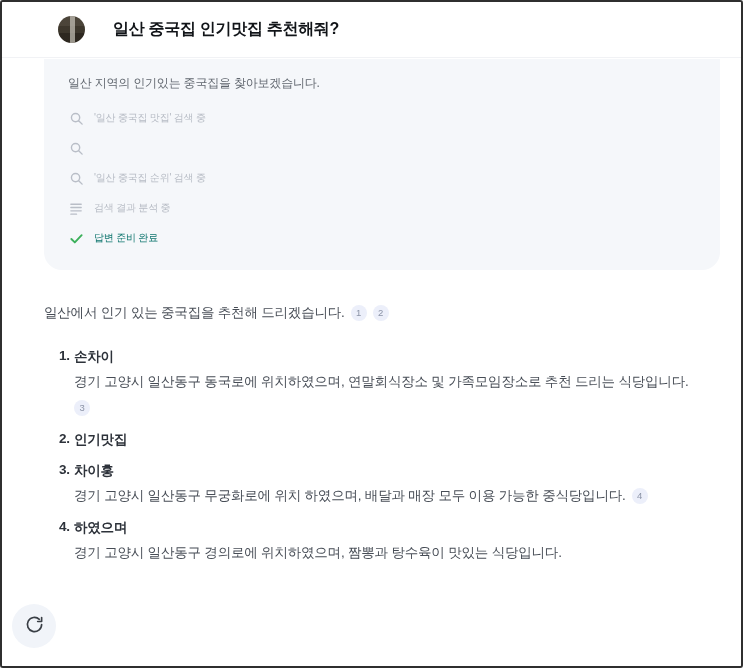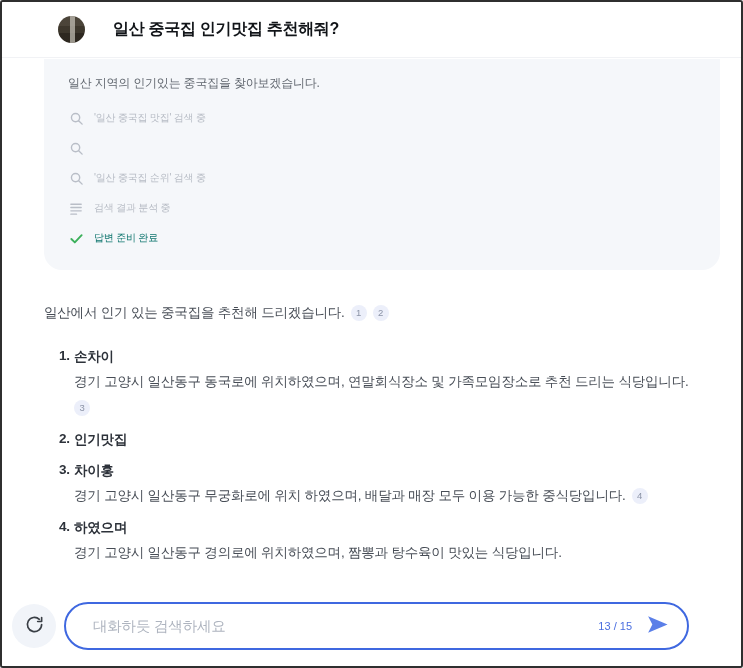--- a/index.html
+++ b/index.html
@@ -213,26 +213,15 @@
 
   <div class="composer">
     <button class="refresh-btn">
       <span>
         <svg width="19" height="19" viewBox="0 0 24 24" fill="none" stroke="#3a3f46" stroke-width="2.1" stroke-linecap="round" stroke-linejoin="round">
           <path d="M21 12a9 9 0 1 1-2.9-6.6"></path>
           <polyline points="21 3.2 21 8.2 16 8.2"></polyline>
         </svg>
       </span>
     </button>
-    <div class="input-pill">
-      <input class="chat-input" type="text" placeholder="대화하듯 검색하세요" style="">
-      <span class="char-counter">13 / 15</span>
-      <button class="send-btn">
-        <span>
-          <svg width="23" height="23" viewBox="0 0 24 24" fill="#5b7fe8">
-            <path d="M2.2 20.6 L22.5 12 L2.2 3.4 L6.6 12 Z"></path>
-          </svg>
-        </span>
-      </button>
-    </div>
   </div>
 
 </div>
 
 </body></html>

